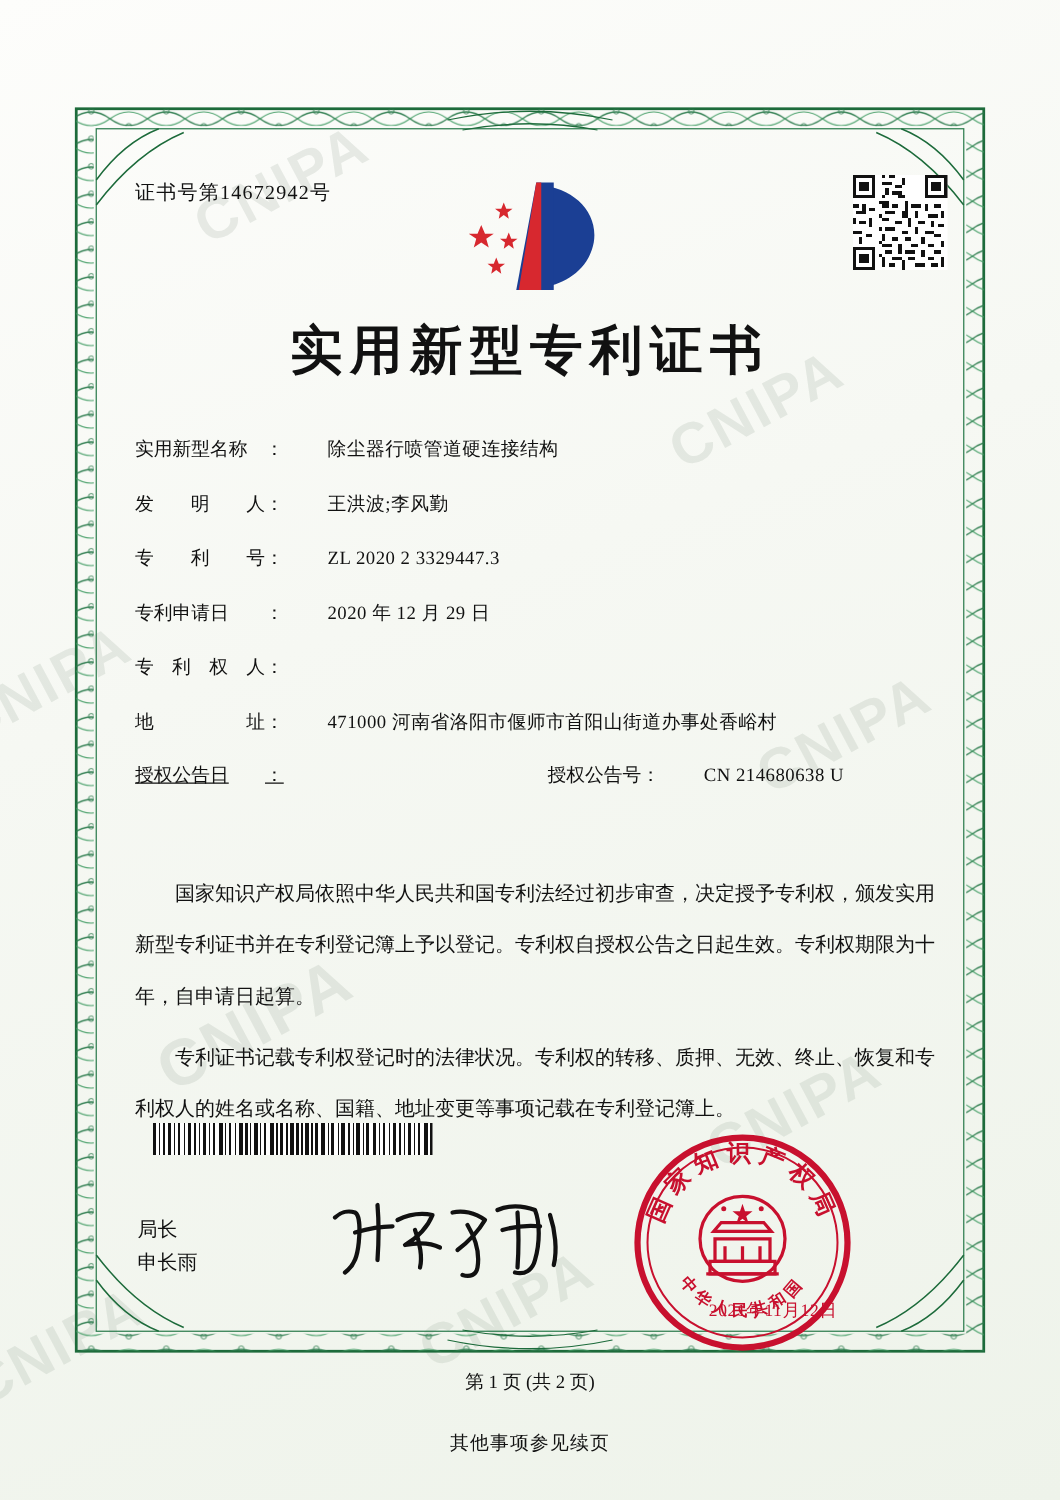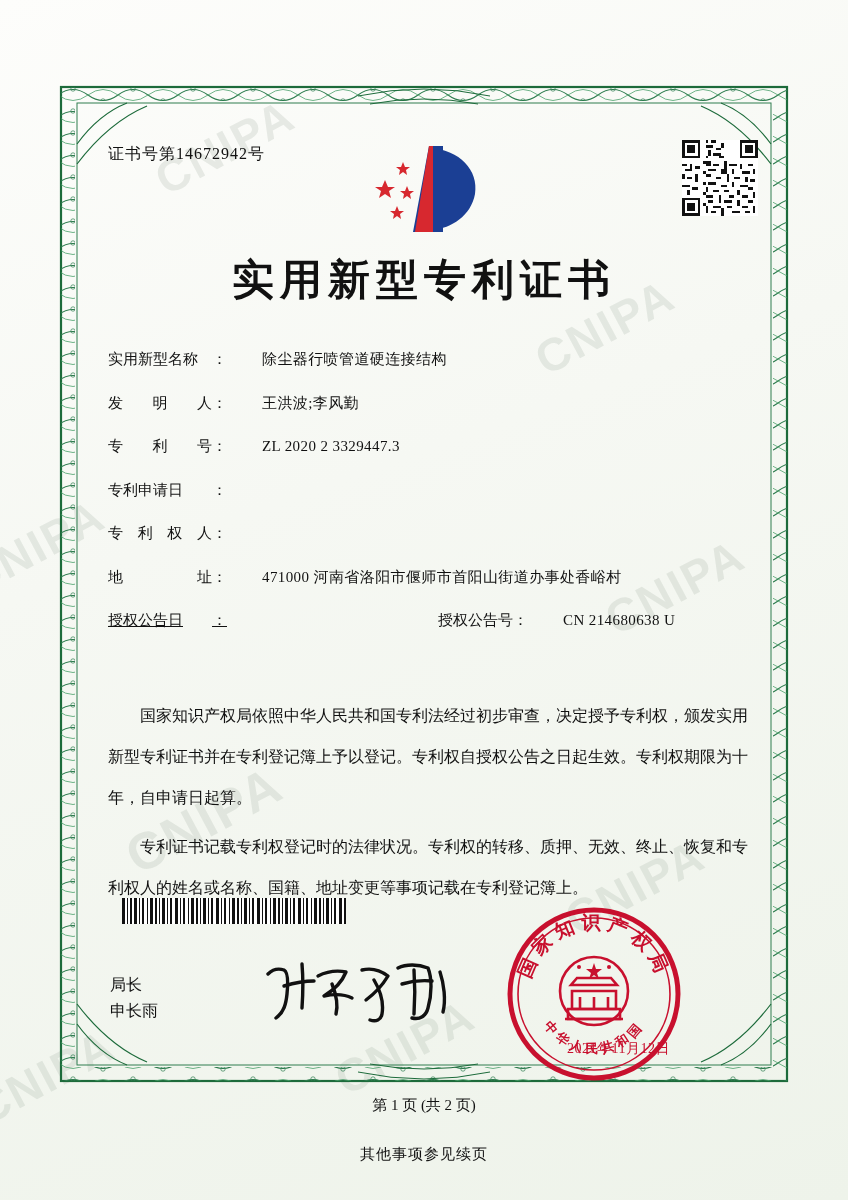--- a/index.html
+++ b/index.html
@@ -368,20 +368,21 @@
         <span>利</span>
         <span>号</span>
       </div>
       <div class="field-colon">：</div>
       <div class="field-value">ZL 2020 2 3329447.3</div>
     </div>
 
     <div class="field-row">
       <div class="field-label">专利申请日</div>
       <div class="field-colon">：</div>
+      <div class="field-value">2020 年 12 月 29 日</div>
     </div>
 
     <div class="field-row">
       <div class="field-label spread">
         <span>专</span>
         <span>利</span>
         <span>权</span>
         <span>人</span>
       </div>
       <div class="field-colon">：</div>

